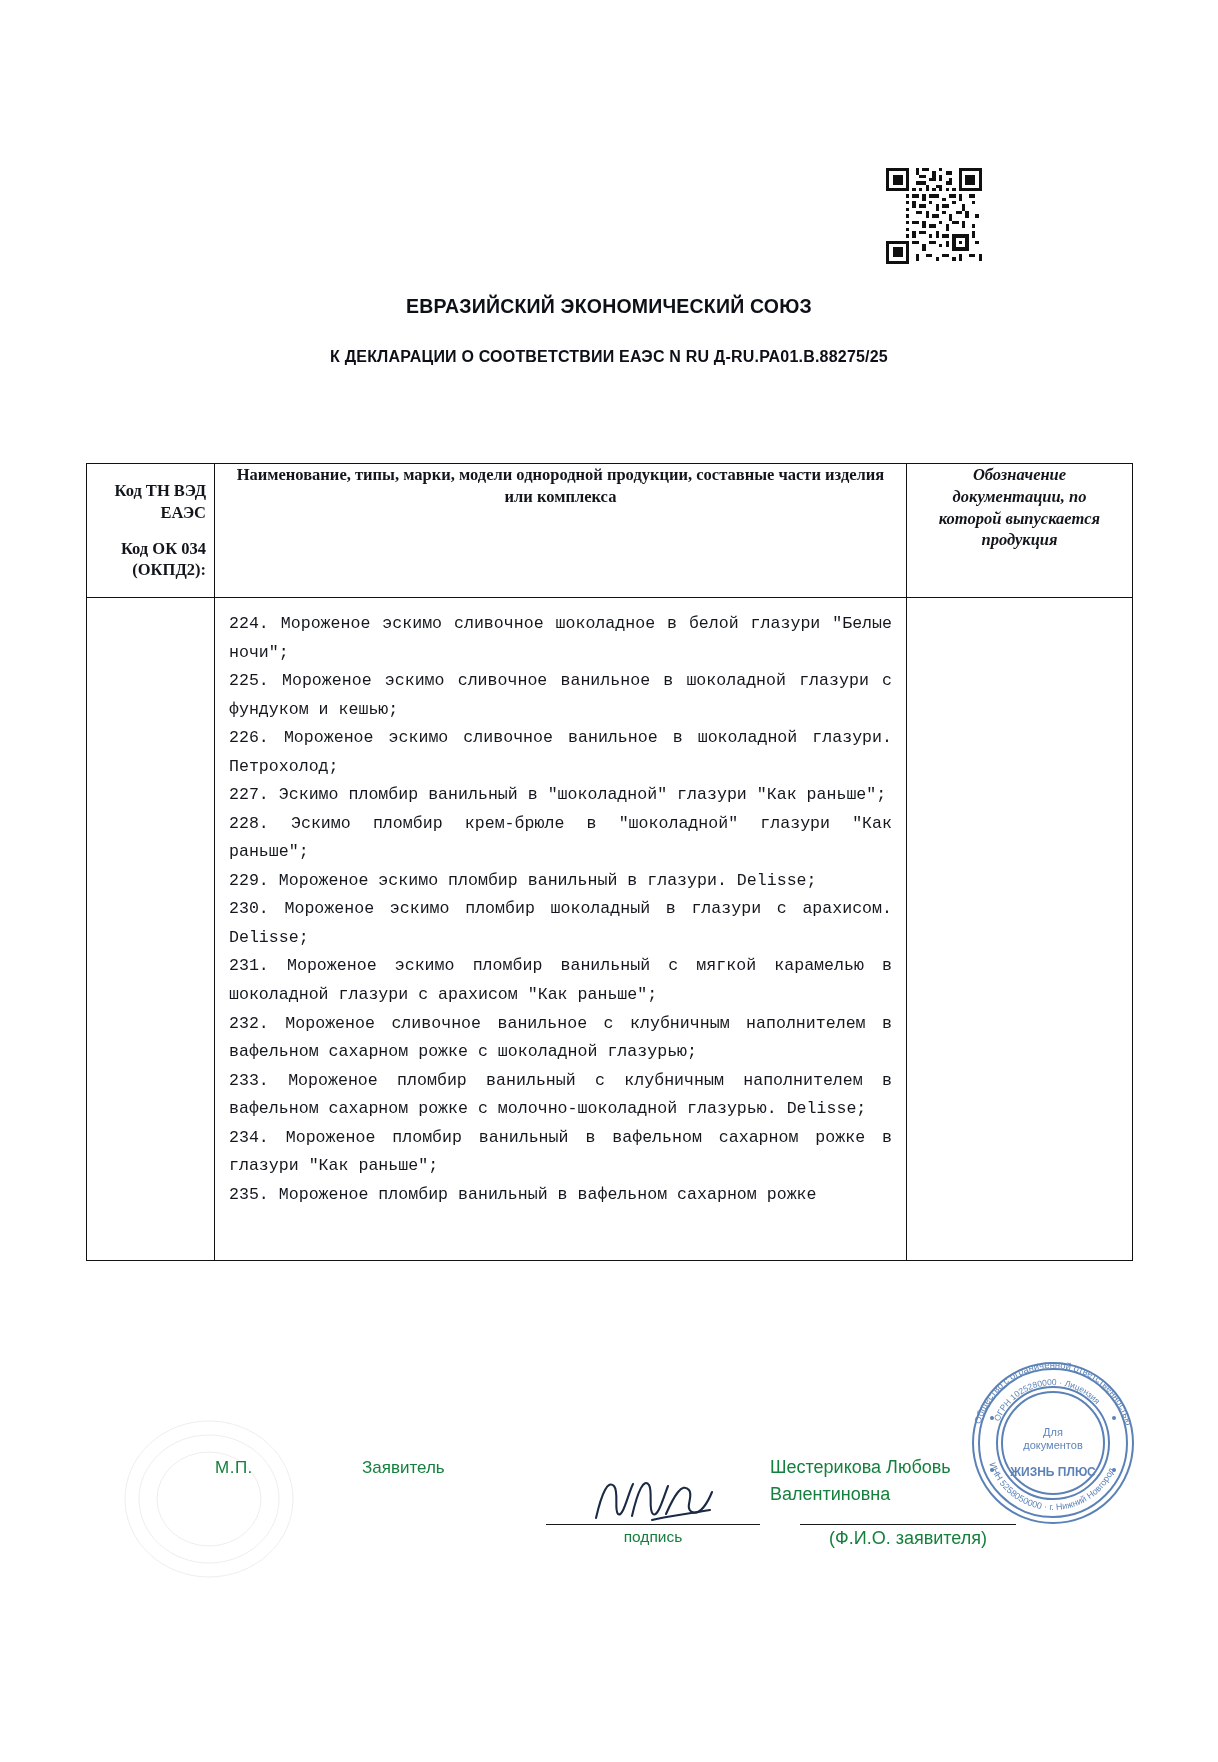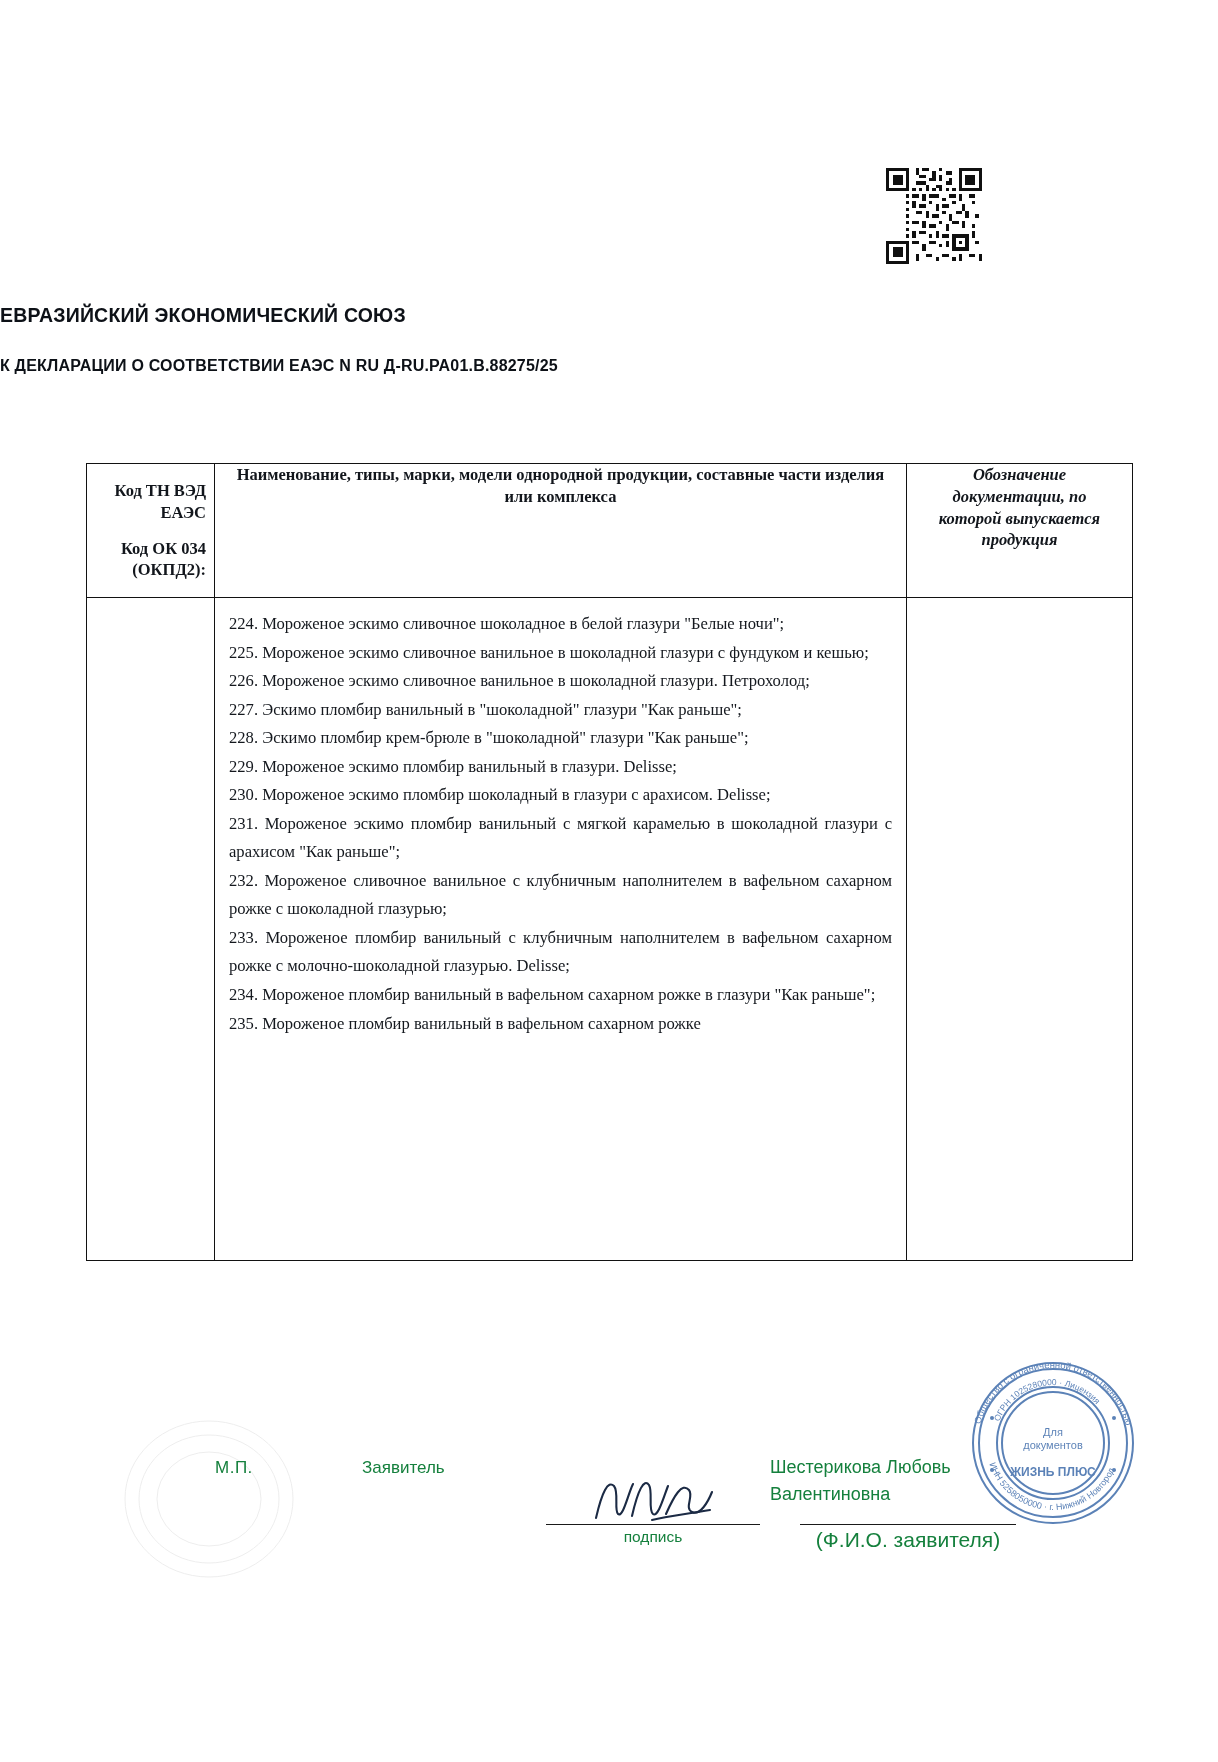--- a/index.html
+++ b/index.html
@@ -31,23 +31,24 @@
   }
   .qr {
     width: 96px;
     height: 96px;
     display: block;
   }
 
   
   .headings {
     position: absolute;
-    top: 304px;
+    top: 295px;
     left: 0;
     width: 1218px;
+    text-align: center;
     font-family: "Liberation Sans", sans-serif;
   }
   .h-line {
     font-weight: bold;
     letter-spacing: 0.2px;
     color: #0d1117;
   }
   .h1 {
     font-size: 19.5px;
     margin-bottom: 30px;
@@ -100,21 +101,21 @@
     font-style: italic;
   }
 
   .body-code { height: 660px; }
   .body-name {
     padding: 12px 14px 10px 14px;
     font-size: 16.6px;
     line-height: 1.72;
     text-align: justify;
     text-justify: inter-word;
-    font-family: Liberation Serif, serif;
+    font-family: Liberation Mono, monospace;
     color: #14181e;
   }
   .body-name p {
     margin: 0;
     text-align: justify;
   }
   .body-name p:last-child {
     text-align: left;
   }
   .body-doc { }
@@ -178,21 +179,21 @@
     top: 82px;
     width: 216px;
     border-bottom: 1.6px solid #1a1a1a;
   }
   .fio-caption {
     position: absolute;
     left: 790px;
     top: 86px;
     width: 236px;
     text-align: center;
-    font-size: 21px;
+    font-size: 18px;
   }
 
   
   .stamp {
     position: absolute;
     left: 962px;
     top: 1352px;
     width: 182px;
     height: 182px;
     opacity: 0.78;

